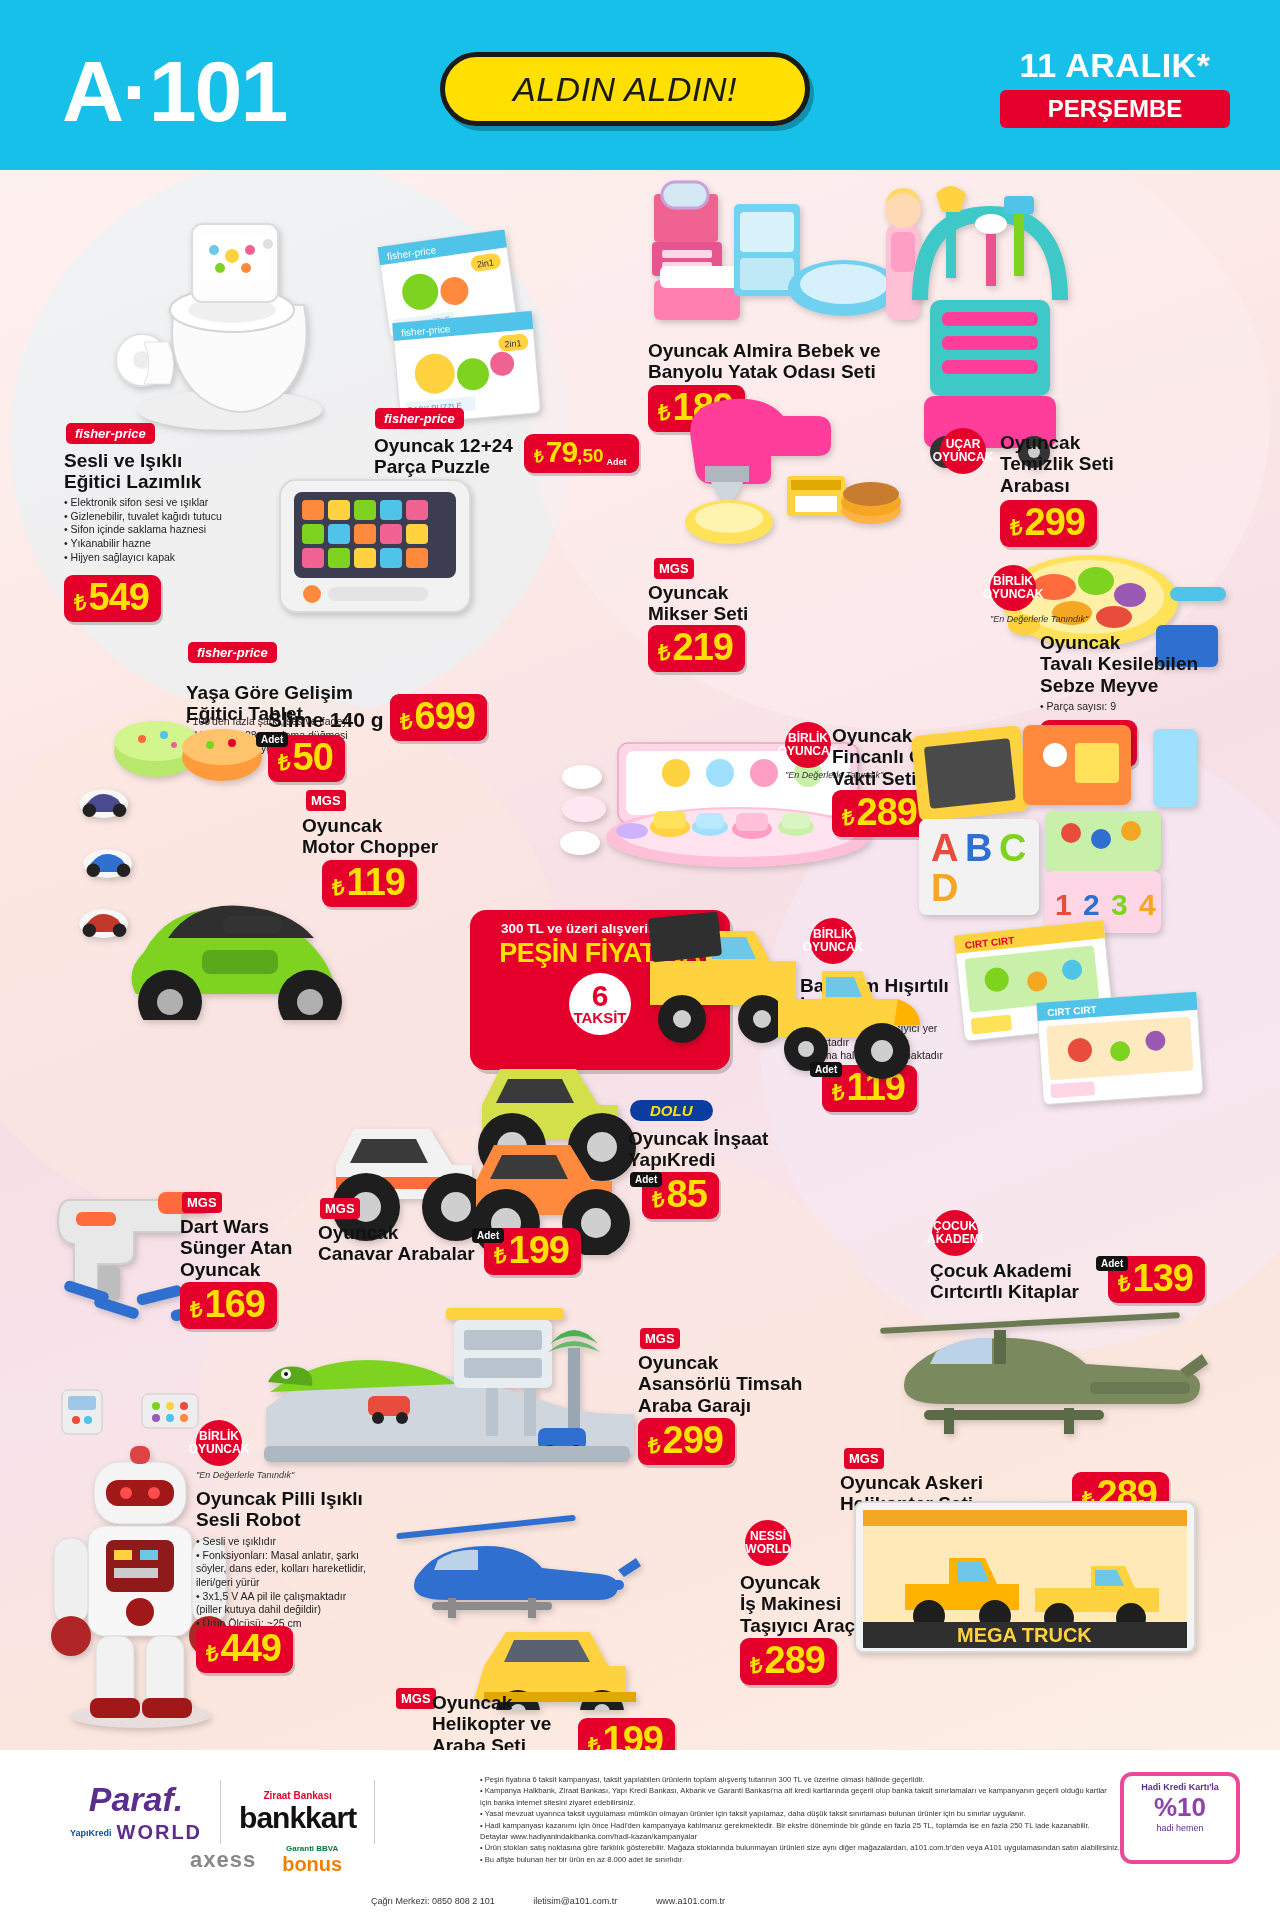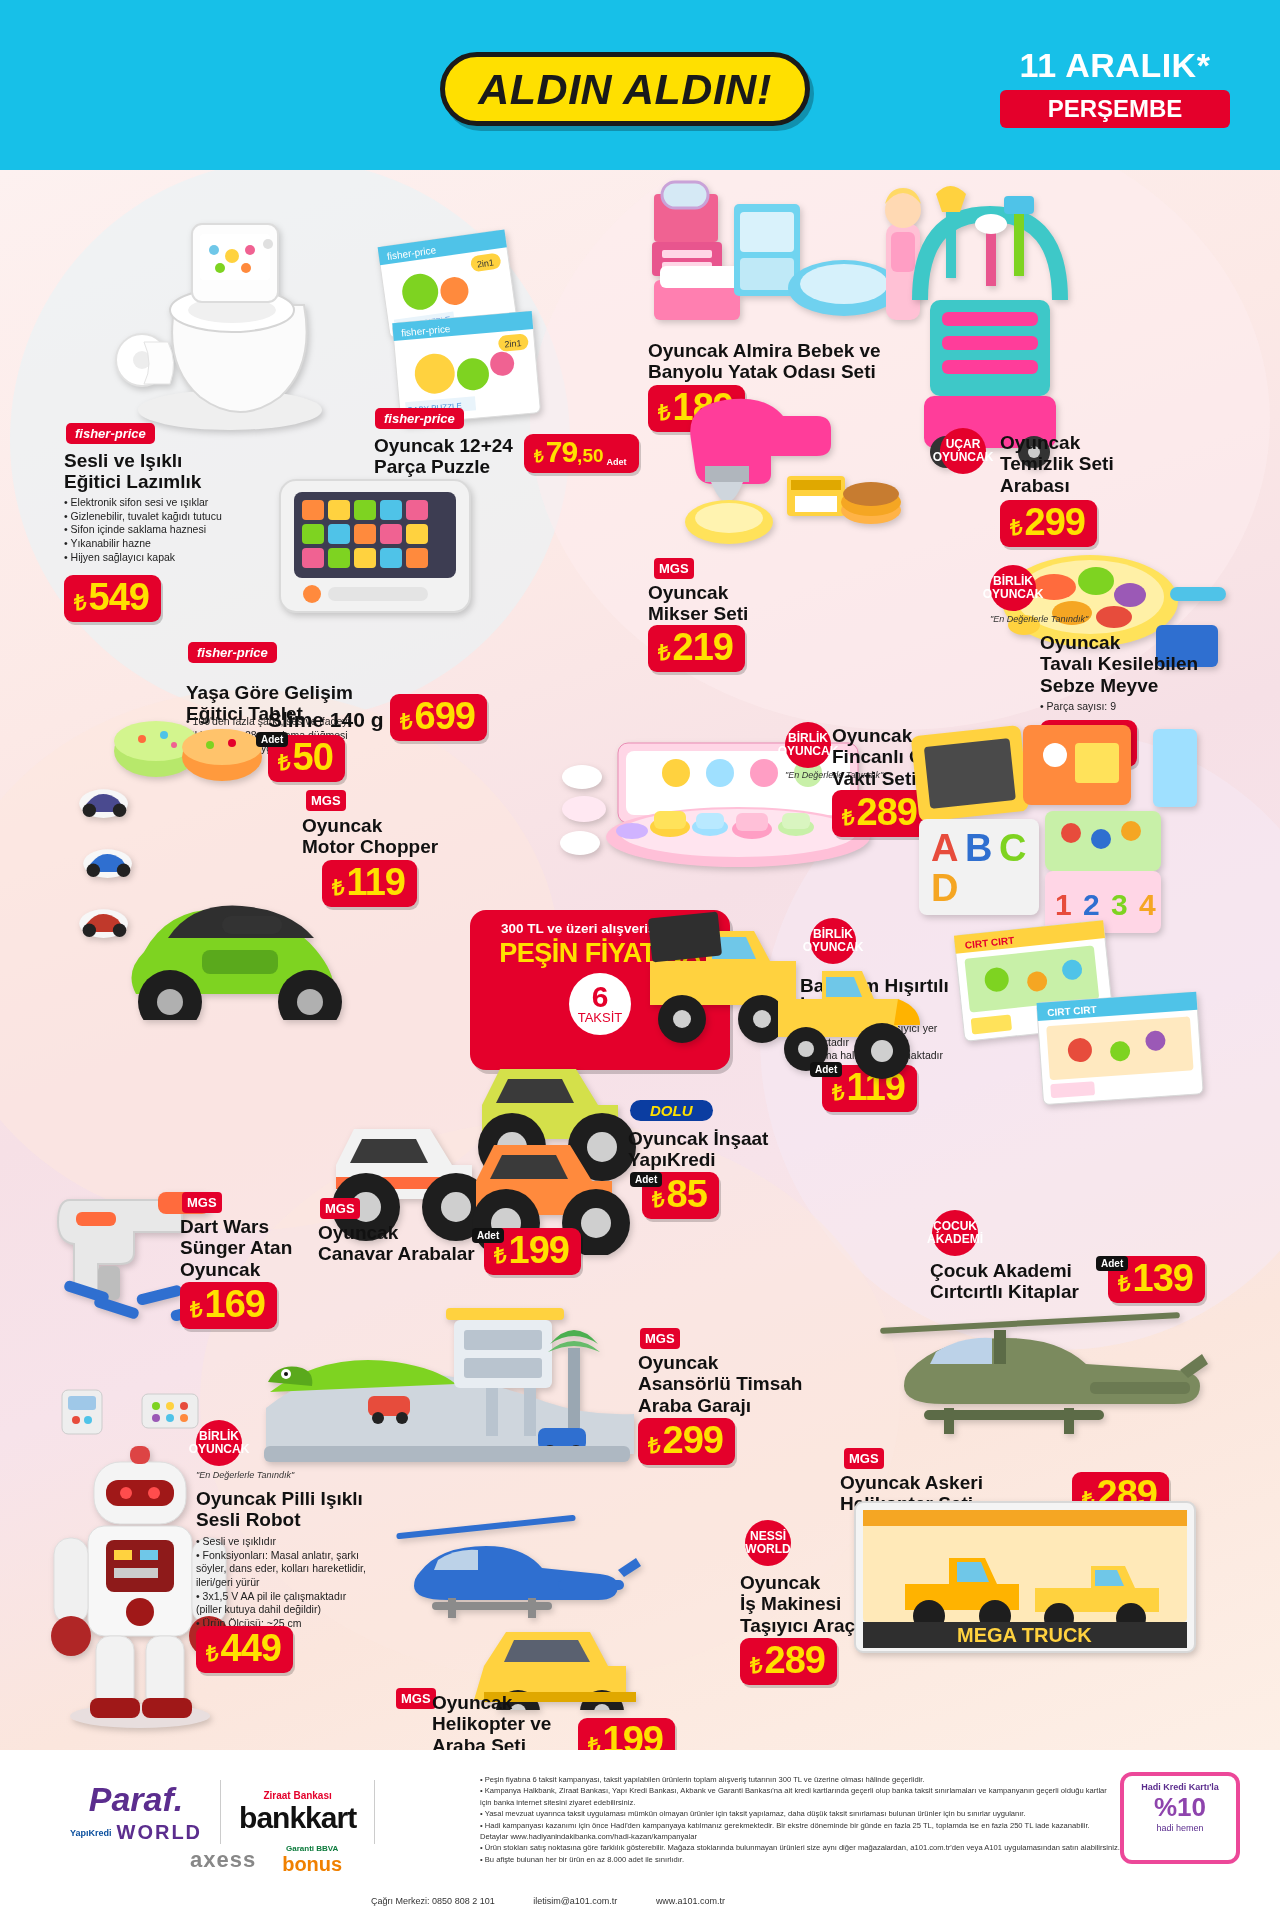--- a/index.html
+++ b/index.html
@@ -21,21 +21,21 @@
     font-size: 86px; font-weight: bold; color: #fff; letter-spacing: -2px;
     font-family: "Liberation Sans", sans-serif;
   }
   .aldin-badge {
     position: absolute; left: 440px; top: 52px; width: 370px; height: 74px;
     background: #ffe000; border: 5px solid #1a1a1a; border-radius: 38px;
     display: flex; align-items: center; justify-content: center;
     box-shadow: 4px 5px 0 rgba(0,0,0,0.25);
   }
   .aldin-badge span {
-    font-size: 43px; font-weight: bold; color: #1a1a1a; letter-spacing: 0.5px;
+    font-size: 34px; font-weight: normal; color: #1a1a1a; letter-spacing: 0.5px;
     font-style: italic;
   }
   .date-box {
     position: absolute; right: 50px; top: 46px; text-align: center; width: 230px;
   }
   .date-main {
     font-size: 34px; font-weight: bold; color: #fff; letter-spacing: 0.5px;
   }
   .date-sub {
     margin-top: 5px; background: #e4002b; color: #fff; font-weight: bold;
@@ -114,21 +114,21 @@
     background: #e4002b; border-radius: 16px; color: #fff; text-align: center;
     box-shadow: 3px 4px 0 rgba(0,0,0,.18);
   }
   .taksit .l1 { font-size: 13.5px; font-weight: bold; padding-top: 11px; }
   .taksit .l2 { font-size: 27px; font-weight: bold; color: #ffe000; margin-top: 2px; letter-spacing: -.5px;}
   .taksit .circle {
     width: 62px; height: 62px; border-radius: 50%; background: #fff; margin: 4px auto 0;
     display: flex; flex-direction: column; align-items: center; justify-content: center;
   }
   .taksit .circle .n { font-size: 30px; font-weight: bold; color: #e4002b; line-height: .9; }
-  .taksit .circle .t { font-size: 13px; font-weight: normal; color: #e4002b; }
+  .taksit .circle .t { font-size: 15px; font-weight: bold; color: #e4002b; }
 
   
   .footer {
     position: absolute; left: 0; top: 1750px; width: 1280px; height: 169px; background: #fff;
   }
   .footer-logos { position: absolute; left: 70px; top: 30px; width: 380px; }
   .paraf { font-size: 34px; font-weight: bold; color: #5b2d8e; font-style: italic; }
   .world { font-size: 20px; font-weight: bold; color: #5b2d8e; letter-spacing: 2px; }
   .ykb { font-size: 9px; color: #0a4f9e; font-weight: bold; }
   .bankkart { font-size: 30px; font-weight: bold; color: #111; letter-spacing: -1px; }
@@ -158,20 +158,21 @@
   
   .art { position: absolute; }
   .shadowed { filter: drop-shadow(2px 3px 3px rgba(0,0,0,.18)); }
 </style>
 </head>
 <body>
 
 <div class="page">
 
   <div class="header">
+    <div class="logo">A·101</div>
     <div class="aldin-badge">
       <span>ALDIN ALDIN!</span>
     </div>
     <div class="date-box">
       <div class="date-main">11 ARALIK*</div>
       <div class="date-sub">PERŞEMBE</div>
     </div>
   </div>
 
   <div class="catalog">

